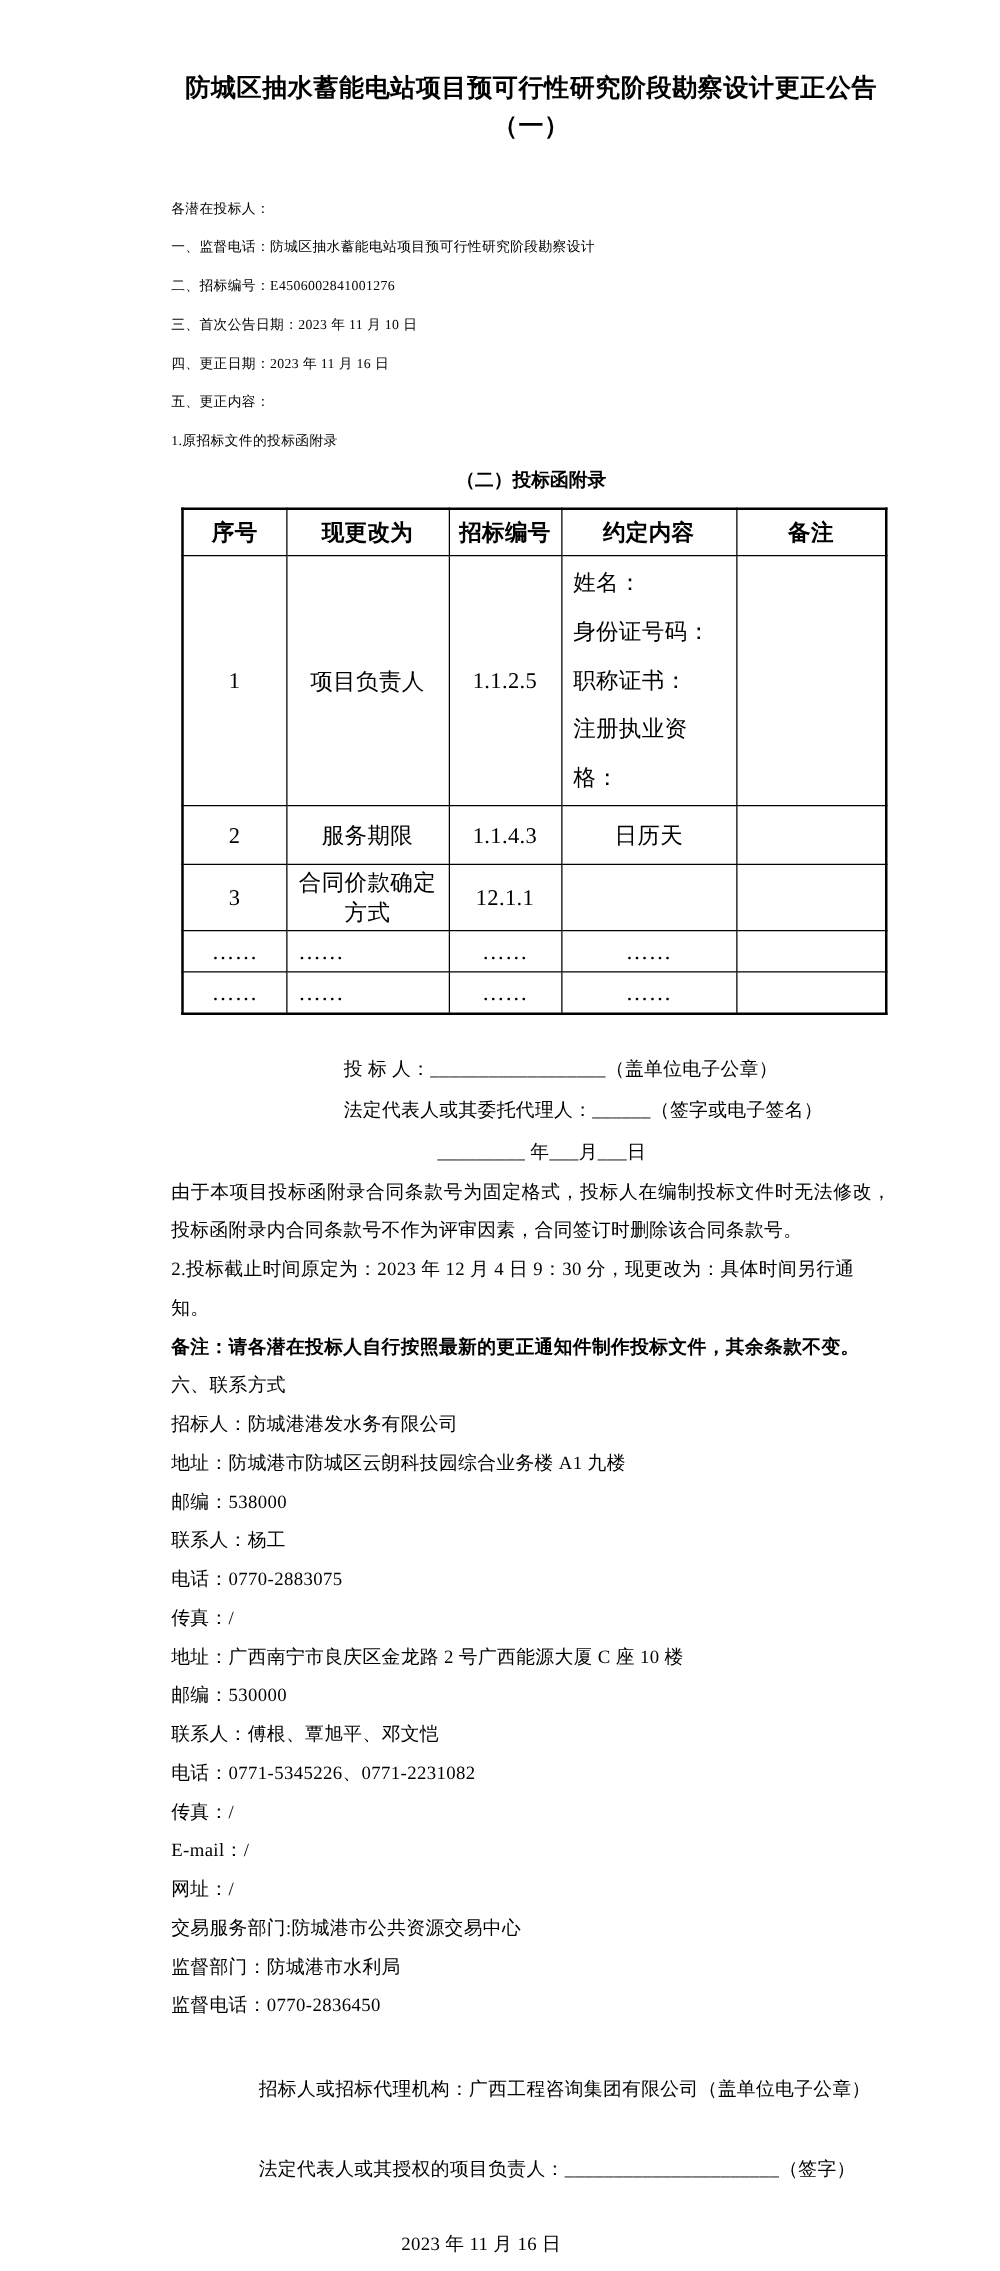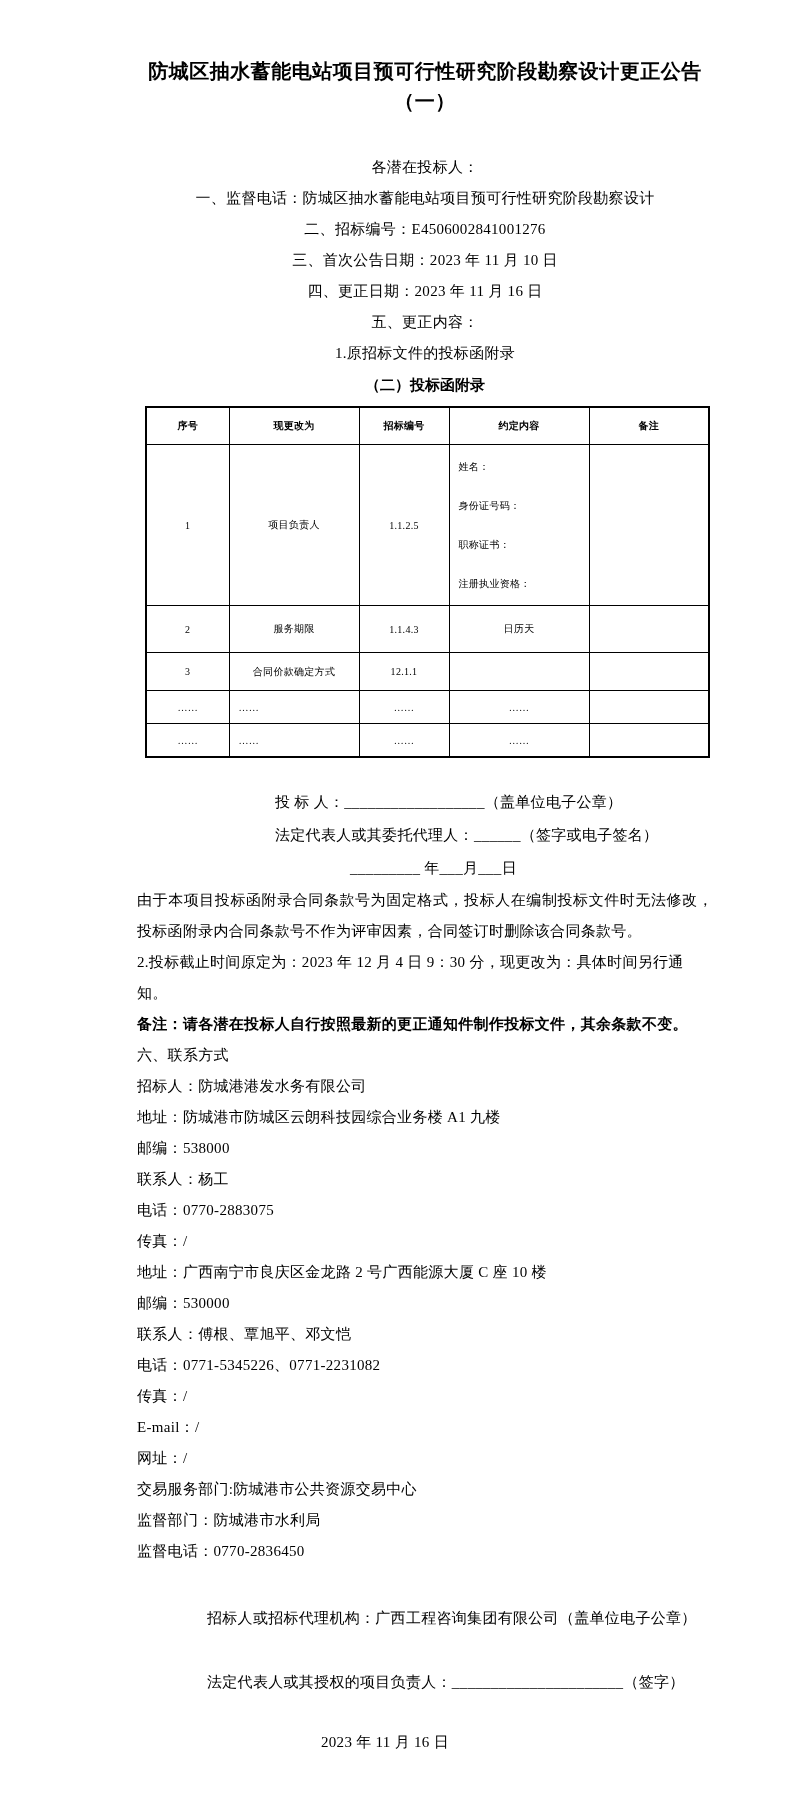--- a/index.html
+++ b/index.html
@@ -6,31 +6,31 @@
   .page {
     width:800px; height:1817px; background:#ffffff; color:#000000;
     font-family:"Liberation Serif","DejaVu Serif",serif;
     position:relative; overflow:hidden;padding-left:20px;
   }
   .content { padding:56px 107px 0 117px; }
   .doc-title {
     font-size:20px; font-weight:700; text-align:center;
     line-height:30px; margin:0 0 36px 0; letter-spacing:0.5px;
   }
-  p.line { font-size:15px; line-height:31px; margin:0; letter-spacing:0.3px;text-align:center; }
+  p.line { font-size:11px; line-height:31px; margin:0; letter-spacing:0.3px; }
   p.bold { font-weight:700; }
   .caption { font-size:15px; font-weight:700; text-align:center; line-height:33px; margin:0; }
 
   table.appendix {
     border-collapse:collapse; table-layout:fixed;
     width:563px; margin:4px 0 0 8px;
     border:2px solid #000000;
   }
   .appendix th, .appendix td {
-    border:1px solid #000000; font-size:10px; padding:2px 4px;
+    border:1px solid #000000; font-size:18px; padding:2px 4px;
     text-align:center; vertical-align:middle; letter-spacing:0.3px;
     overflow:hidden;
   }
   .appendix th { font-weight:700; height:32px; }
   tr.r1 td { height:156px; }
   tr.r2 td { height:42px; }
   tr.r3 td { height:33px; }
   tr.r4 td, tr.r5 td { height:28px; }
   .cell-left { text-align:left !important; padding-left:9px !important; }
   .content-lines div { line-height:39px; text-align:left; }

